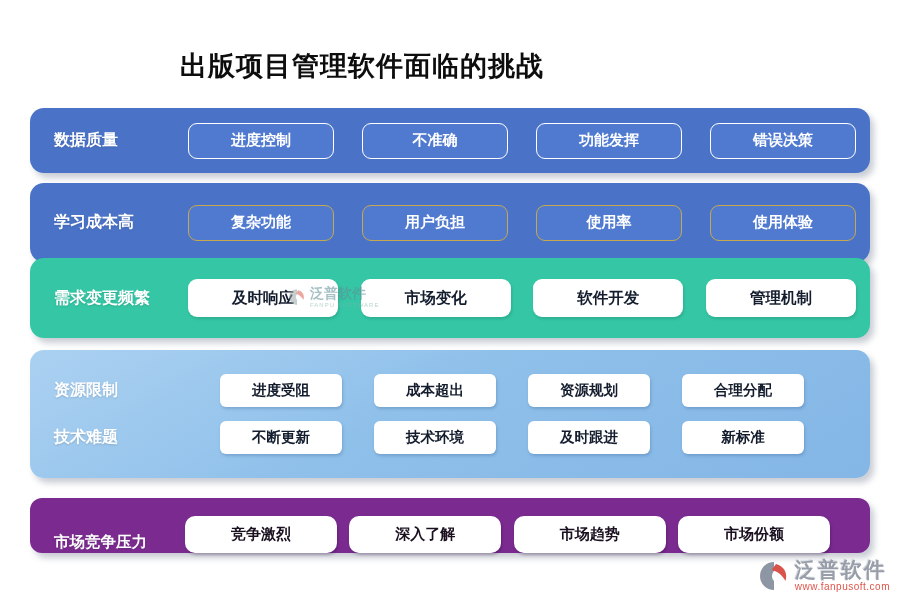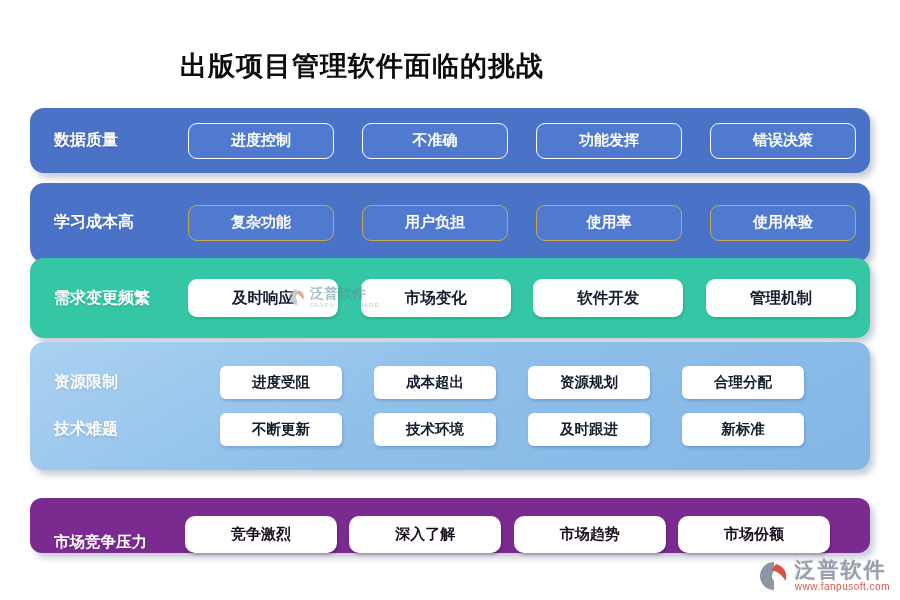--- a/index.html
+++ b/index.html
@@ -18,21 +18,21 @@
     display:flex;align-items:center;
     box-shadow:4px 5px 6px rgba(135,145,160,0.45);
   }
   .row-blue{background:#4a73c8;}
   .row-teal{background:#35c7a5;}
   .row-lblue{background:linear-gradient(150deg,#abd1f1 0%,#8fc0ea 45%,#84b6e6 100%);}
   .row-purple{background:#7b2b90;align-items:flex-end;}
   #row1{top:108px;height:65px;}
   #row2{top:183px;height:79px;justify-content:space-between;}
   #row3{top:258px;height:80px;}
-  #row4{top:342px;height:128px;flex-direction:column;justify-content:center;align-items:stretch;gap:14px;}
+  #row4{top:350px;height:128px;flex-direction:column;justify-content:center;align-items:stretch;gap:14px;}
   #row5{top:498px;height:55px;border-radius:12px;}
   .row-label{
     flex:0 0 148px;padding-left:24px;box-sizing:border-box;
     color:#ffffff;font-weight:bold;font-size:16px;
     font-family:"DejaVu Serif","Liberation Serif",serif;
     text-shadow:0 1px 2px rgba(0,0,0,0.15);white-space:nowrap;
   }
   #row5 .row-label{flex:0 0 145px;font-size:15.5px;}
   .btns{
     flex:1;display:flex;align-items:center;justify-content:space-between;

